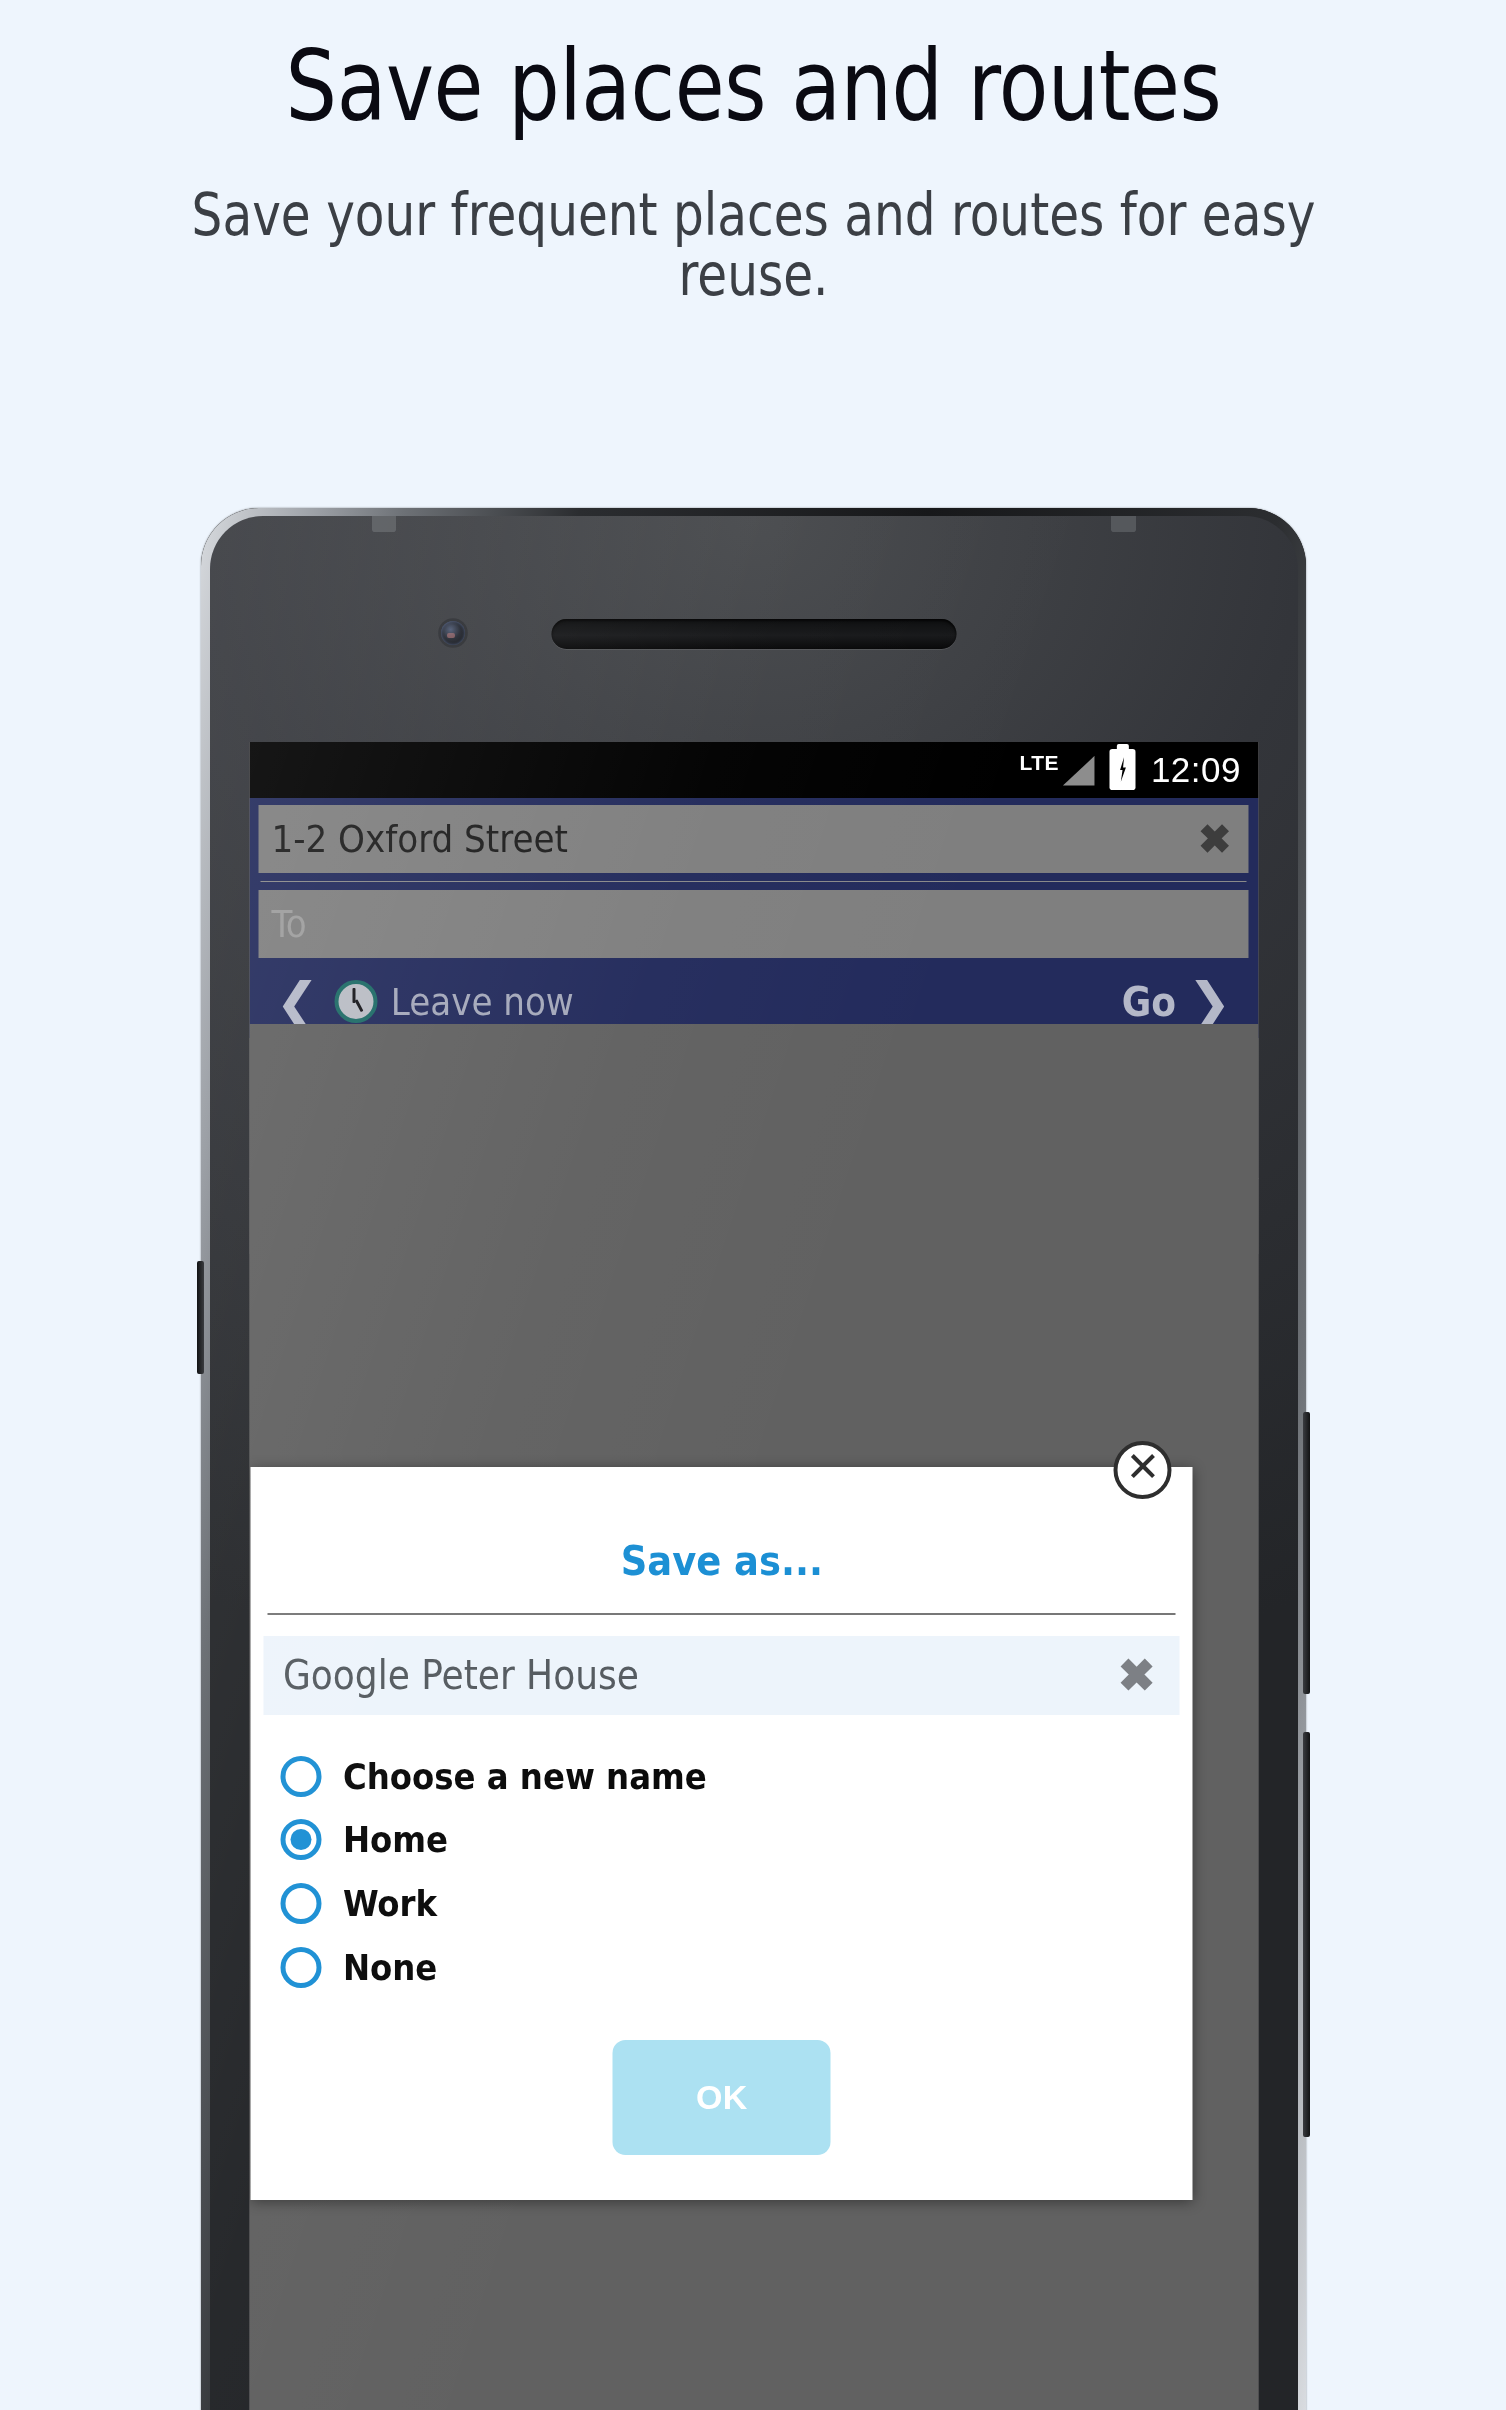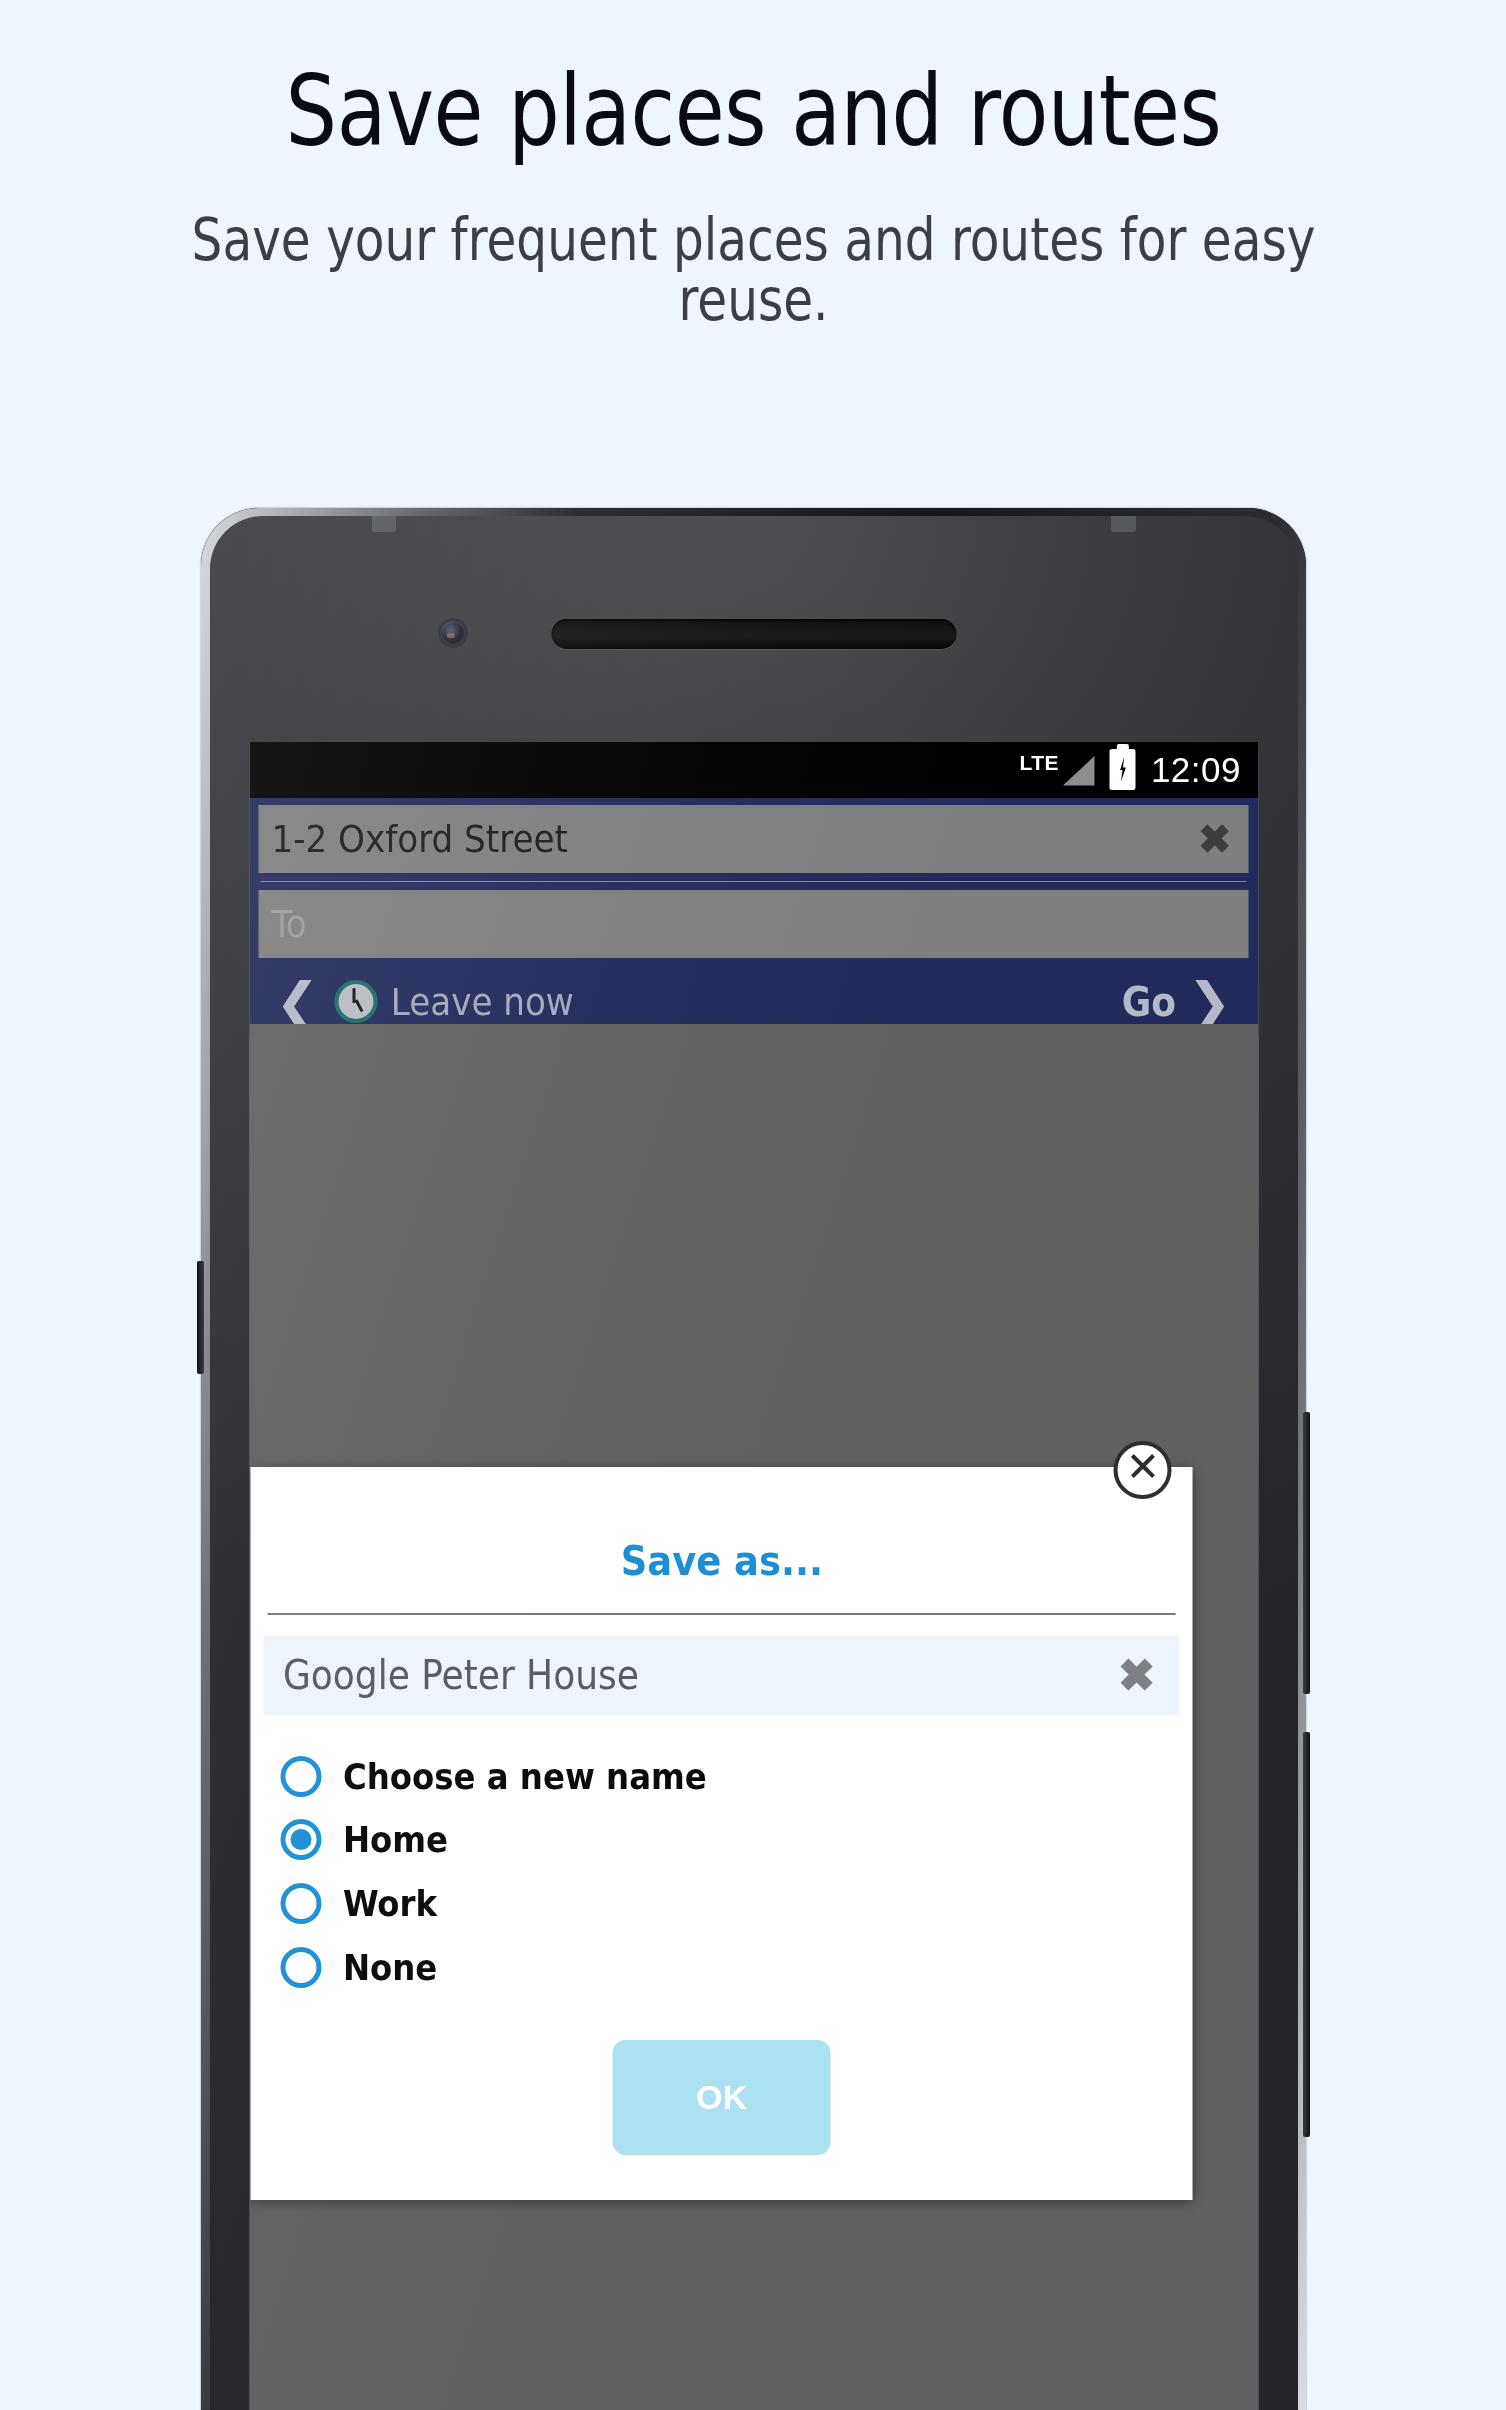--- a/index.html
+++ b/index.html
@@ -12,21 +12,21 @@
   body {
     background: #eef5fd;
     font-family: "Liberation Sans", sans-serif;
     overflow: hidden;
     position: relative;
   }
 
   
   .promo {
     width: 1507px;
-    padding-top: 60px;
+    padding-top: 35px;
     text-align: center;
   }
   .promo-title {
     font-family: "DejaVu Sans Condensed", "Liberation Sans Narrow", "Liberation Sans", sans-serif;
     font-size: 98px;
     line-height: 1.06;
     font-weight: 400;
     color: #0a0a12;
     letter-spacing: -0.5px;
     transform: scaleX(0.92);

